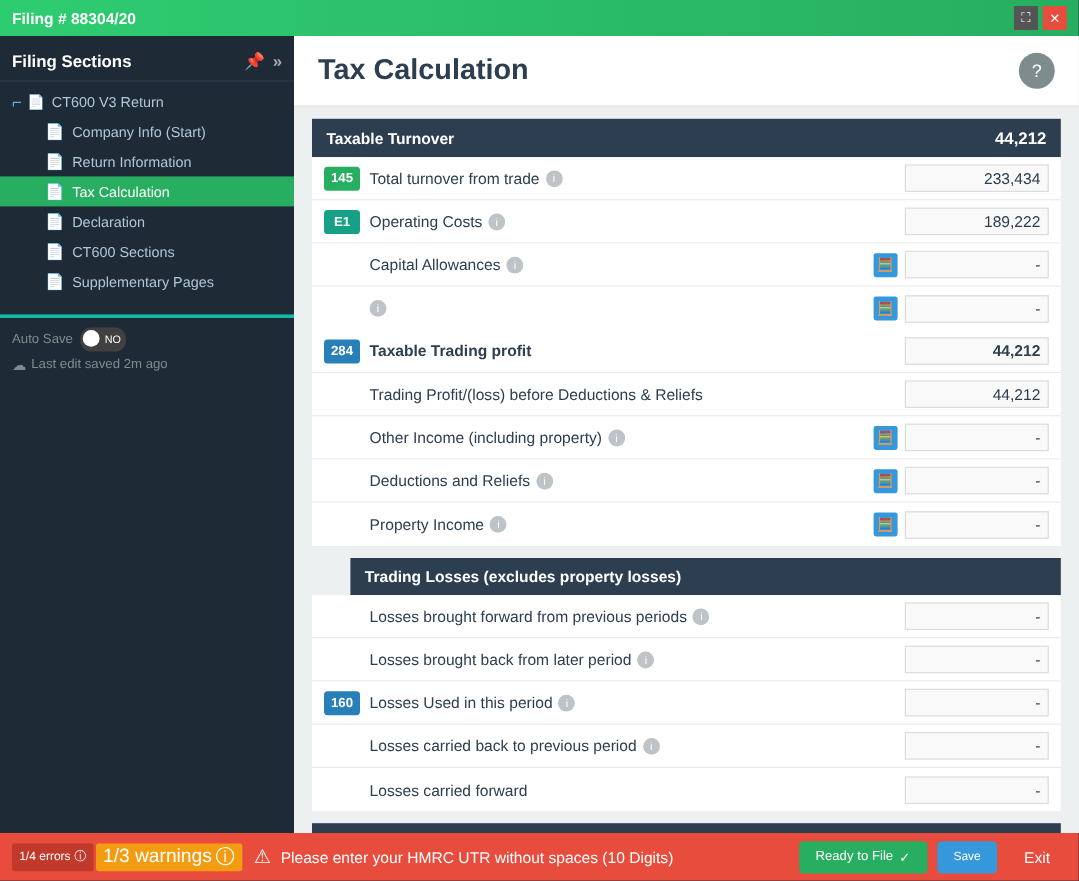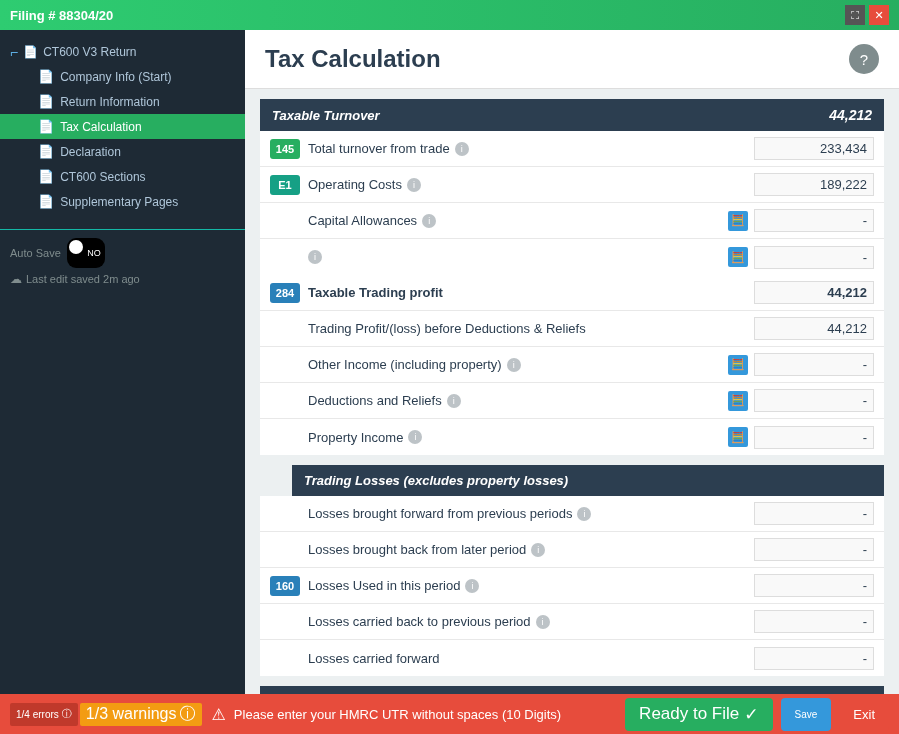--- a/index.html
+++ b/index.html
@@ -99,33 +99,33 @@
     .tree-item.active .tree-item-icon { color: white; }
     .tree-indent {
       padding-left: 38px;
     }
 
     
     .sidebar-bottom {
       padding: 8px 10px;
       font-size: 11px;
       color: #7f8c8d;
-      border-top: 1px solid #14b8a6;
+      border-top: 3px solid #14b8a6;
       margin-top: 10px;
     }
     .auto-save-row {
       display: flex;
       align-items: center;
       gap: 6px;
       margin-bottom: 4px;
     }
     .toggle-switch {
       width: 38px;
-      height: 30px;
-      background: #000000;
+      height: 20px;
+      background: #404040;
       border-radius: 9px;
       position: relative;
       cursor: pointer;
     }
     .toggle-switch-label {
       font-size: 9px;
       color: white;
       position: absolute;
       right: 4px;
       top: 50%;
@@ -194,21 +194,20 @@
     .section-header {
       background: #2c3e50;
       color: white;
       padding: 8px 12px;
       display: flex;
       align-items: center;
       justify-content: space-between;
       font-size: 13px;
       font-weight: bold;
       margin-bottom: 0;
-      font-style: italic;
     }
     .section-header-value {
       font-size: 14px;
       font-weight: bold;
     }
 
     
     .form-row {
       background: white;
       display: flex;
@@ -344,21 +343,21 @@
       display: flex;
       gap: 8px;
       margin-left: auto;
     }
     .btn-ready {
       background: #27ae60;
       color: white;
       border: none;
       padding: 6px 14px;
       border-radius: 4px;
-      font-size: 17px;
+      font-size: 11px;
       cursor: pointer;
       display: flex;
       align-items: center;
       gap: 5px;
     }
     .btn-save {
       background: #3498db;
       color: white;
       border: none;
       padding: 6px 14px;
@@ -383,20 +382,27 @@
   <span>Filing # 88304/20</span>
   <div class="title-bar-controls">
     <button class="title-btn maximize">⛶</button>
     <button class="title-btn close">✕</button>
   </div>
 </div>
 
 <div class="main-container">
 
   <div class="sidebar">
+    <div class="sidebar-header">
+      <span>Filing Sections</span>
+      <div class="sidebar-header-icons">
+        <span class="sidebar-header-icon">📌</span>
+        <span class="sidebar-header-icon">»</span>
+      </div>
+    </div>
     <div class="sidebar-tree">
       <div class="tree-root">
         <span class="tree-root-icon">⌐</span>
         <span>📄</span>
         <span>CT600 V3 Return</span>
       </div>
       <div id="sidebar-items-container">
           <div class="tree-item tree-indent">
             <span class="tree-item-icon">📄</span>
     <span>Company Info (Start)</span>

